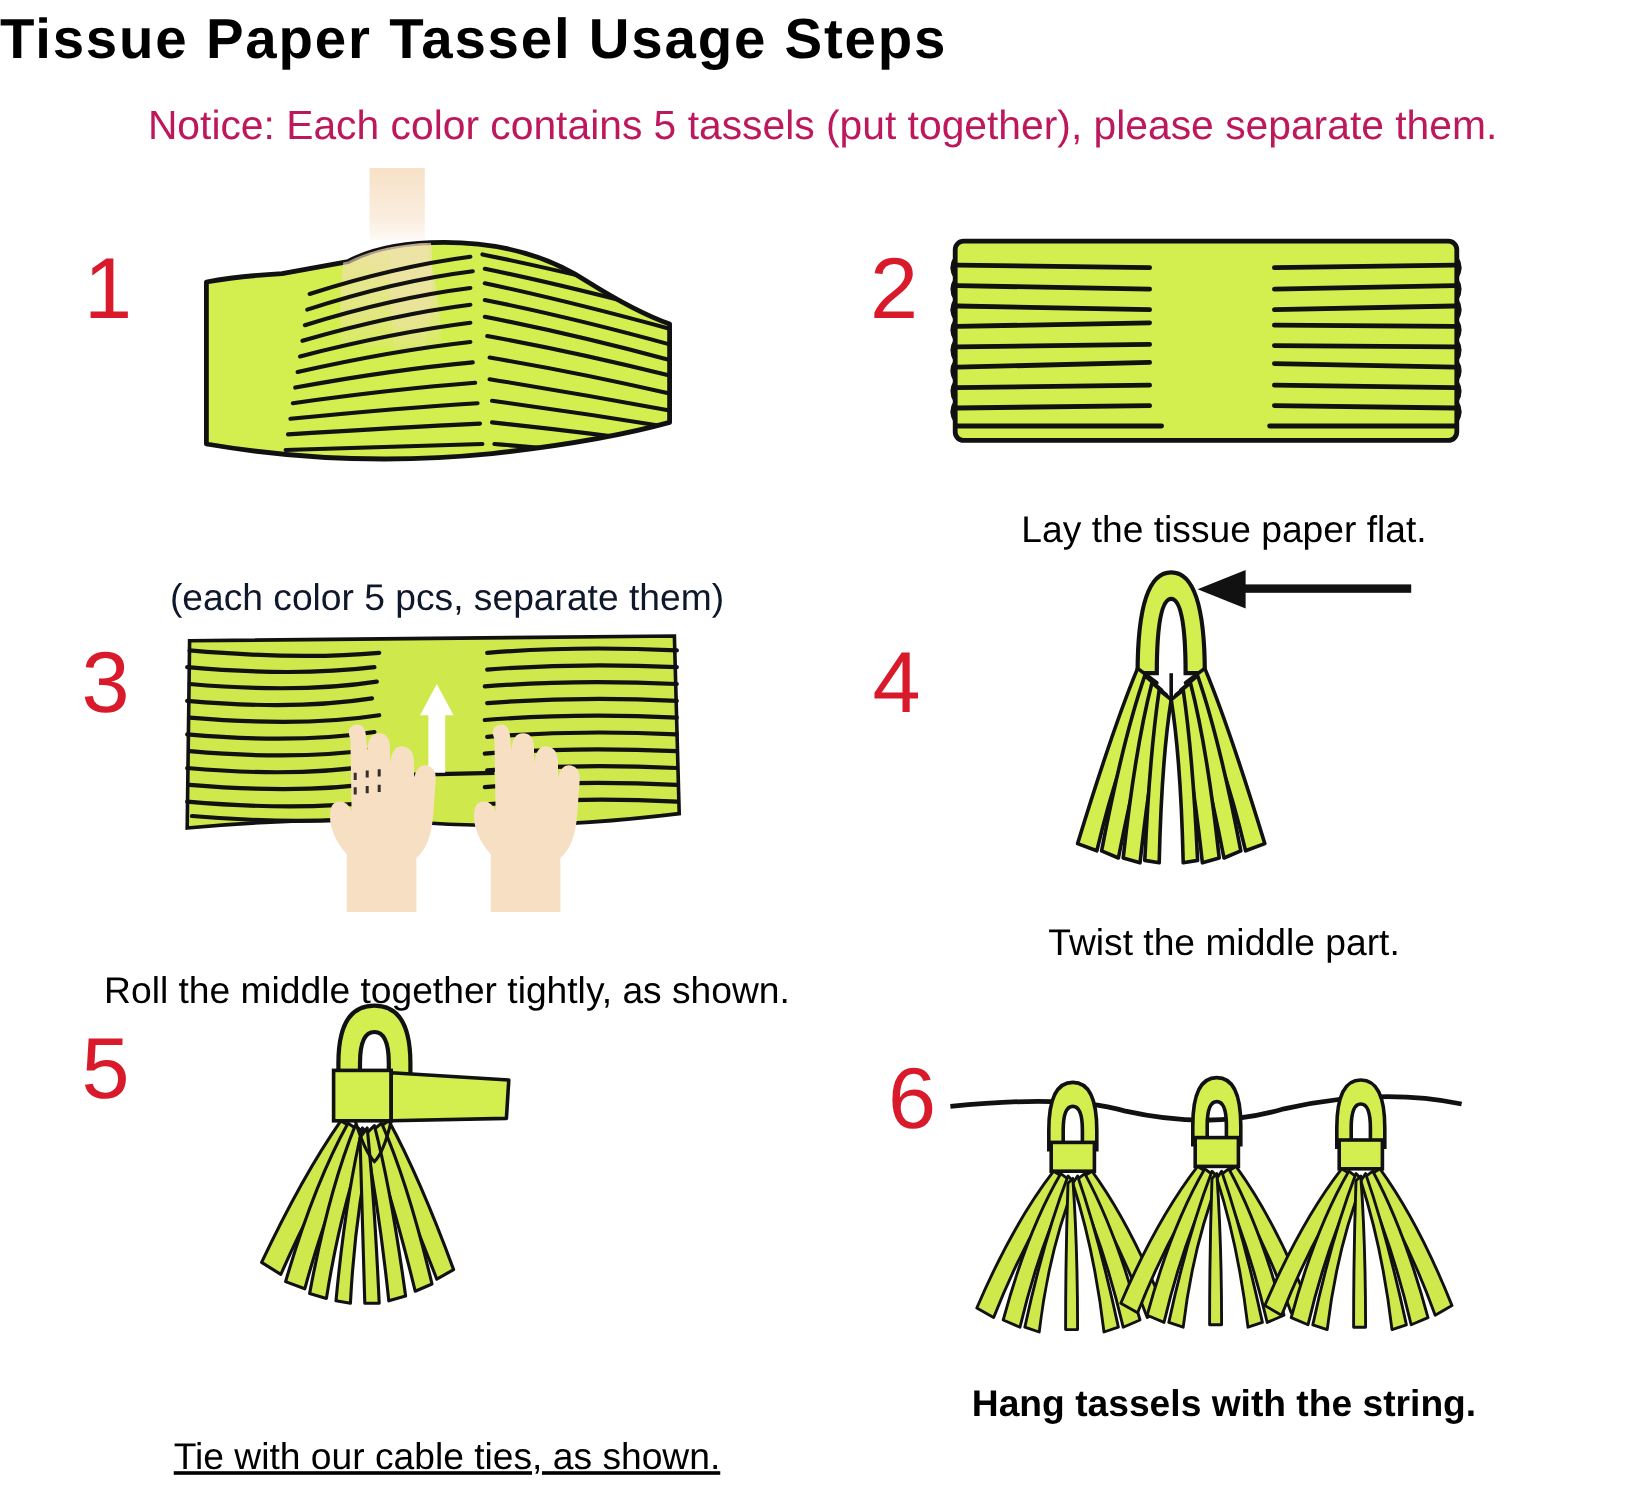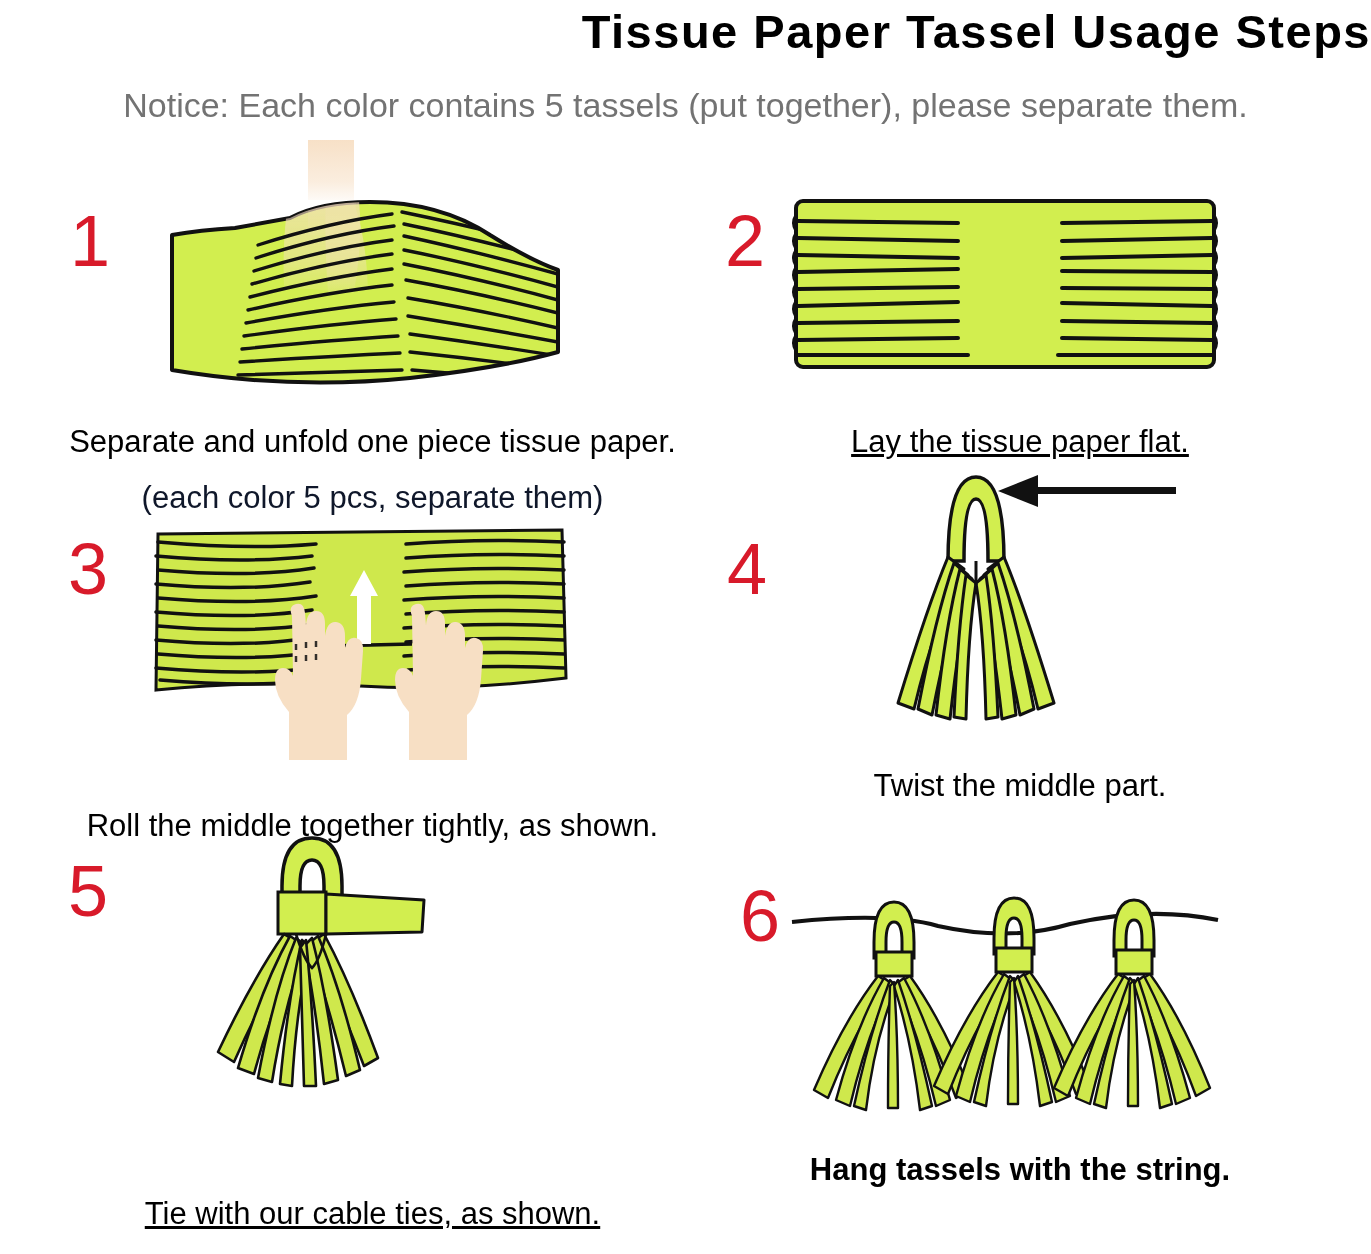--- a/index.html
+++ b/index.html
@@ -18,36 +18,36 @@
     background: #ffffff;
     overflow: hidden;
   }
 
   
   .title {
     position: absolute;
     left: 0;
     top: 4px;
     width: 1371px;
-    text-align: right;
+    text-align: left;
     font-size: 47px;
     font-weight: bold;
     color: #000000;
     letter-spacing: 1.5px;
     font-family: "Liberation Sans", sans-serif;
     white-space: nowrap;
   }
   .notice {
     position: absolute;
     left: 0;
     top: 86px;
     width: 1371px;
     text-align: center;
     font-size: 34px;
-    color: #737373;
+    color: #be185d;
     font-family: "Liberation Sans", sans-serif;
     white-space: nowrap;
   }
 
   
   .stepnum {
     position: absolute;
     font-size: 72px;
     font-weight: normal;
     color: #d81a2a;
@@ -67,21 +67,21 @@
     color: #000000;
     font-size: 31px;
     font-family: "Liberation Sans", sans-serif;
     white-space: nowrap;
     text-align: center;
   }
   .cap-red { color: #0f172a; }
 
   .cap1a { left: 0px;   top: 424px; width: 745px; }
   .cap1b { left: 0px;   top: 480px; width: 745px; }
-  .cap2  { left: 700px; top: 424px; width: 640px; text-decoration: underline; }
+  .cap2  { left: 700px; top: 424px; width: 640px; }
   .cap3  { left: 0px;   top: 768px; width: 745px; margin-top: 40px; }
   .cap4  { left: 700px; top: 768px; width: 640px; }
   .cap5  { left: 0px;   top: 1196px; width: 745px; text-decoration: underline; }
   .cap6a { left: 690px; top: 1152px; width: 660px; font-weight: bold; }
   .cap6b { left: 600px; top: 1206px; width: 760px; }
 
   
   .panel { position: absolute; }
   .p1 { left: 140px; top: 140px; }
   .p2 { left: 790px; top: 195px; }
@@ -149,21 +149,20 @@
           <path d="M266,140 Q338,153 418,173"></path>
           <path d="M268,158 Q340,170 418,188"></path>
           <path d="M268,176 Q342,188 418,202"></path>
           <path d="M270,194 Q344,204 418,216"></path>
           <path d="M270,212 Q346,220 418,230"></path>
           <path d="M272,230 Q348,236 418,244"></path>
         </g>
       </g>
     </svg>
   </div>
-  <div class="cap cap1a">Separate and unfold one piece tissue paper.</div>
   <div class="cap cap1b cap-red">(each color 5 pcs, separate them)</div>
 
   <div class="stepnum n2">2</div>
   <div class="panel p2">
     <svg width="430" height="180" viewBox="0 0 430 180">
       <rect x="6" y="6" width="418" height="166" rx="7" ry="7" fill="#d2ee4f" stroke="#111111" stroke-width="4"></rect>
       <g stroke="#111111" stroke-width="4" fill="none" stroke-linecap="round">
         <path d="M8,26 L168,28"></path>
         <path d="M8,43 L168,46"></path>
         <path d="M8,60 L168,63"></path>

